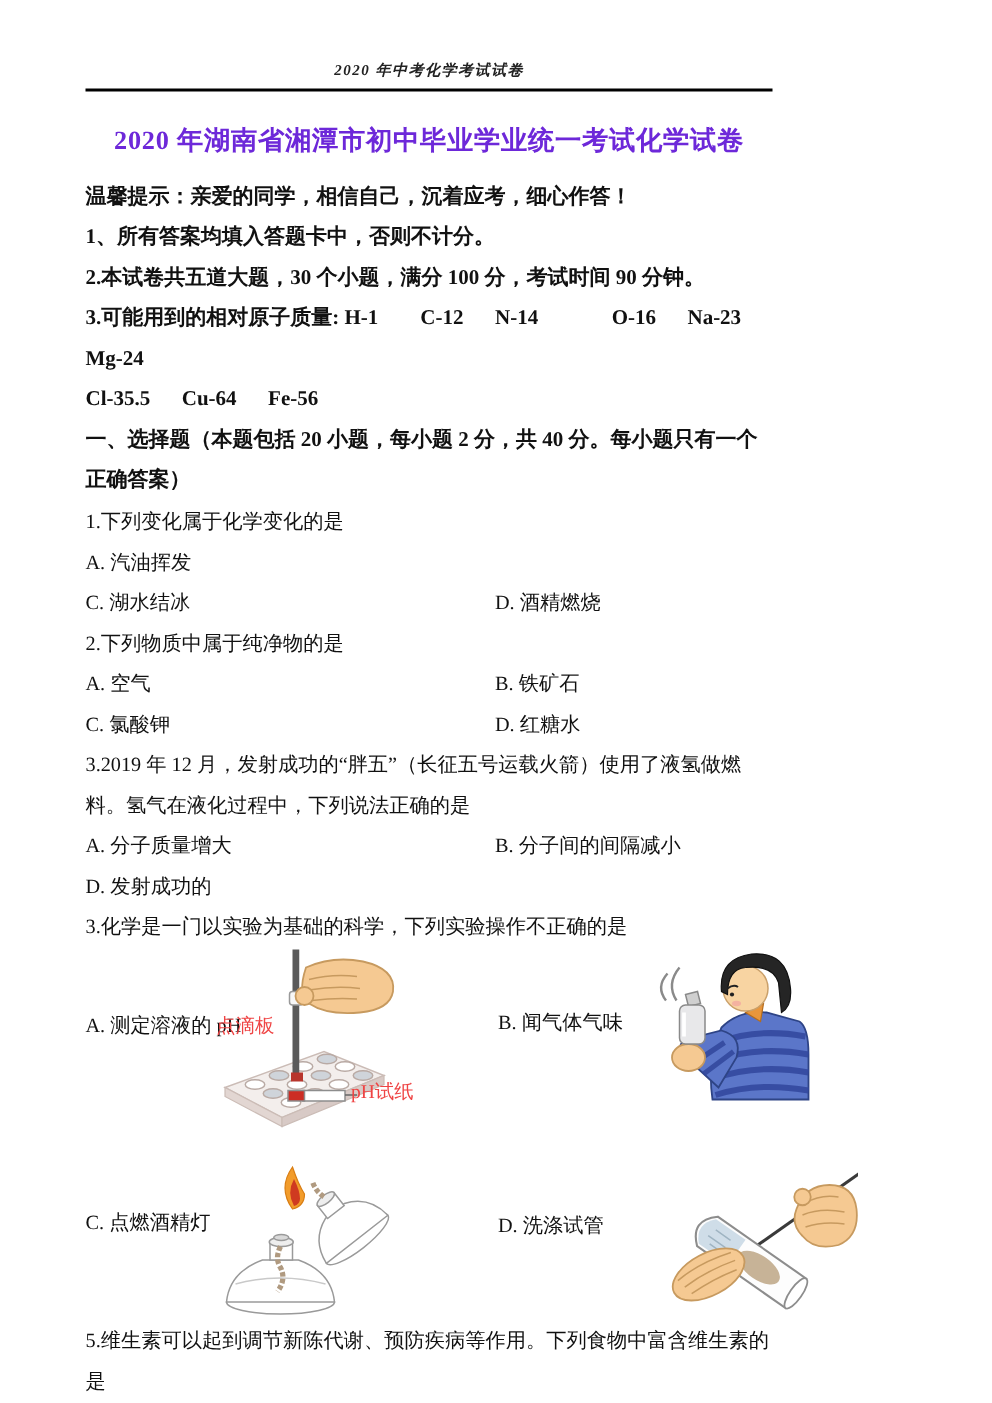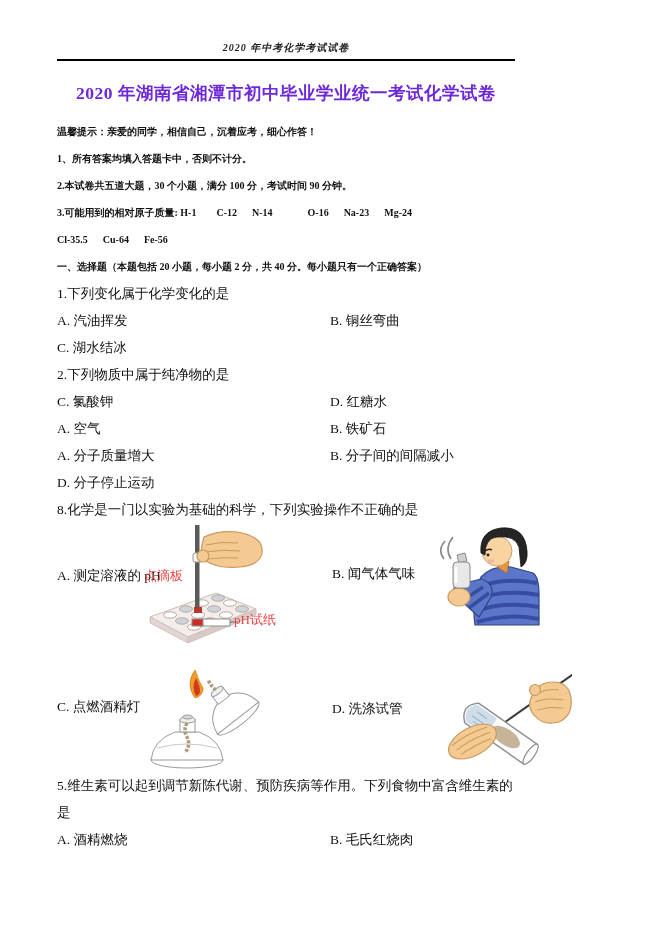--- a/index.html
+++ b/index.html
@@ -25,21 +25,21 @@
   .header-rule{border-bottom:2px solid #000;margin-top:5px;}
   .title{
     margin:20px 0 0 0;
     text-align:center;
     font-size:17.5px;
     font-weight:700;
     line-height:24px;
     letter-spacing:.5px;
   }
   .line{line-height:27px;margin:0;}
-  .bold{font-weight:700;font-size:10px;}
+  .bold{font-weight:700;font-size:14px;}
   .pre{white-space:pre-wrap;}
   .tip{margin-top:13px;}
   .opts{display:grid;grid-template-columns:273px 1fr;line-height:27px;}
   .q4row{position:relative;}
   .rowAB{height:137px;}
   .rowCD{height:112px;}
   .abs{position:absolute;}
   .illust{position:absolute;}
   .ill-label{
     position:absolute;
@@ -63,45 +63,46 @@
   <p class="line bold">1、所有答案均填入答题卡中，否则不计分。</p>
   <p class="line bold">2.本试卷共五道大题，30 个小题，满分 100 分，考试时间 90 分钟。</p>
   <p class="line bold pre">3.可能用到的相对原子质量: H-1        C-12      N-14              O-16      Na-23      Mg-24</p>
   <p class="line bold pre">Cl-35.5      Cu-64      Fe-56</p>
 
   <p class="line bold">一、选择题（本题包括 20 小题，每小题 2 分，共 40 分。每小题只有一个正确答案）</p>
 
   <p class="line">1.下列变化属于化学变化的是</p>
   <div class="opts">
     <span>A. 汽油挥发</span>
-    <span>B. 铜丝弯曲</span>
   </div>
   <div class="opts">
     <span>C. 湖水结冰</span>
+    <span>D. 酒精燃烧</span>
   </div>
 
   <p class="line">2.下列物质中属于纯净物的是</p>
+  <div class="opts">
+    <span>A. 空气</span>
+    <span>B. 铁矿石</span>
+  </div>
   <div class="opts">
     <span>C. 氯酸钾</span>
     <span>D. 红糖水</span>
   </div>
-  <div class="opts">
-    <span>A. 空气</span>
-    <span>B. 铁矿石</span>
-  </div>
-
+
+  <p class="line">3.2019 年 12 月，发射成功的“胖五”（长征五号运载火箭）使用了液氢做燃料。氢气在液化过程中，下列说法正确的是</p>
   <div class="opts">
     <span>A. 分子质量增大</span>
     <span>B. 分子间的间隔减小</span>
   </div>
   <div class="opts">
-    <span>D. 分子停止运动</span>
-  </div>
-
-  <p class="line">8.化学是一门以实验为基础的科学，下列实验操作不正确的是</p>
+    <span>D. 发射成功的</span>
+  </div>
+
+  <p class="line">3.化学是一门以实验为基础的科学，下列实验操作不正确的是</p>
 
   <div class="q4row rowAB">
     <span class="abs" style="left:0;top:44px;">A. 测定溶液的 pH</span>
 
     <div class="illust" style="left:85px;top:0;width:132px;height:136px;">
       <svg width="132" height="136" viewBox="0 0 132 136">
 
         <polygon points="8,94 74,70 114,86 46,114" fill="#f3eeec" stroke="#cbbcb6" stroke-width="1"></polygon>
         <polygon points="8,94 46,114 46,120 8,100" fill="#e2d6d2" stroke="#cbbcb6" stroke-width="0.8"></polygon>
         <polygon points="46,114 114,86 114,92 46,120" fill="#d8cac6" stroke="#cbbcb6" stroke-width="0.8"></polygon>

